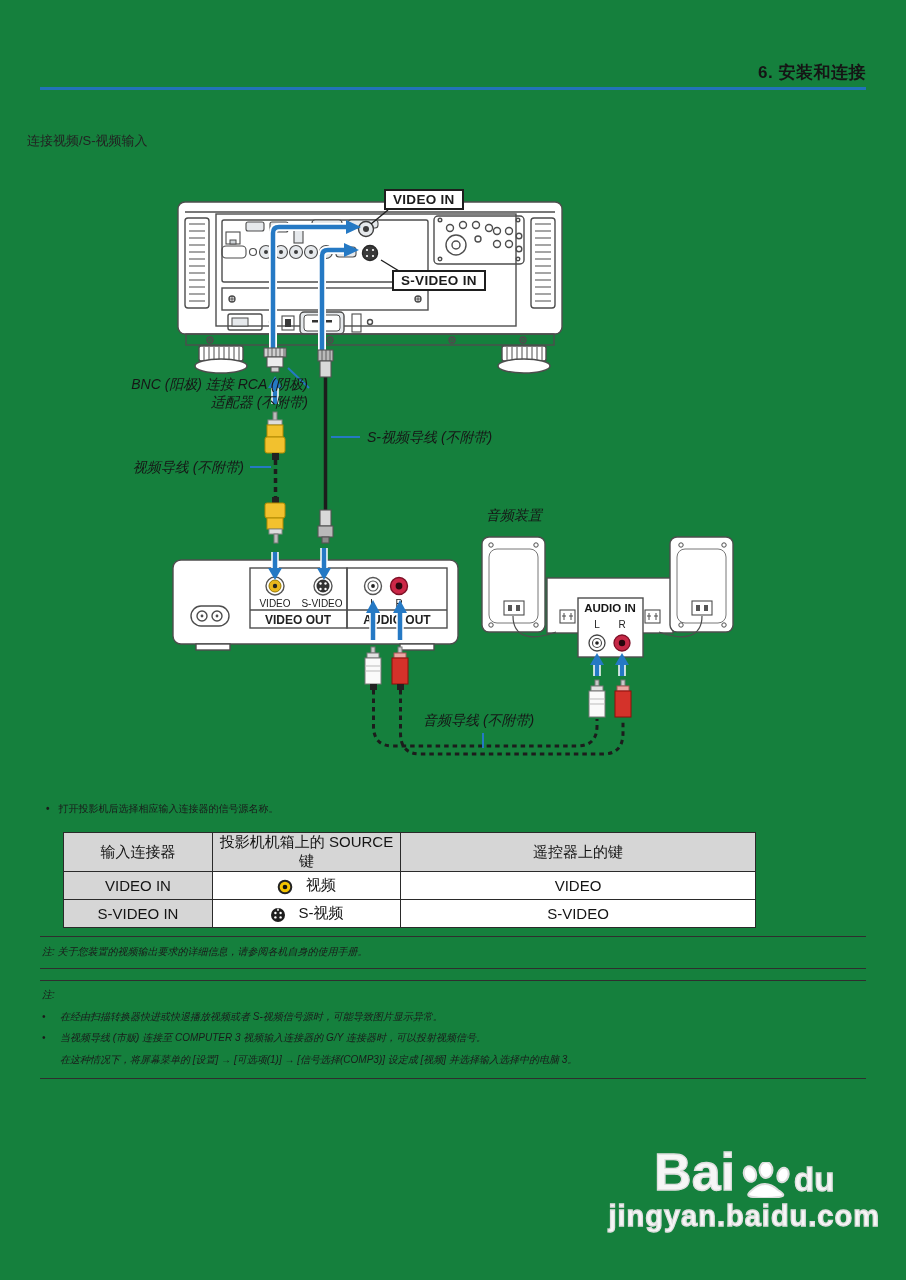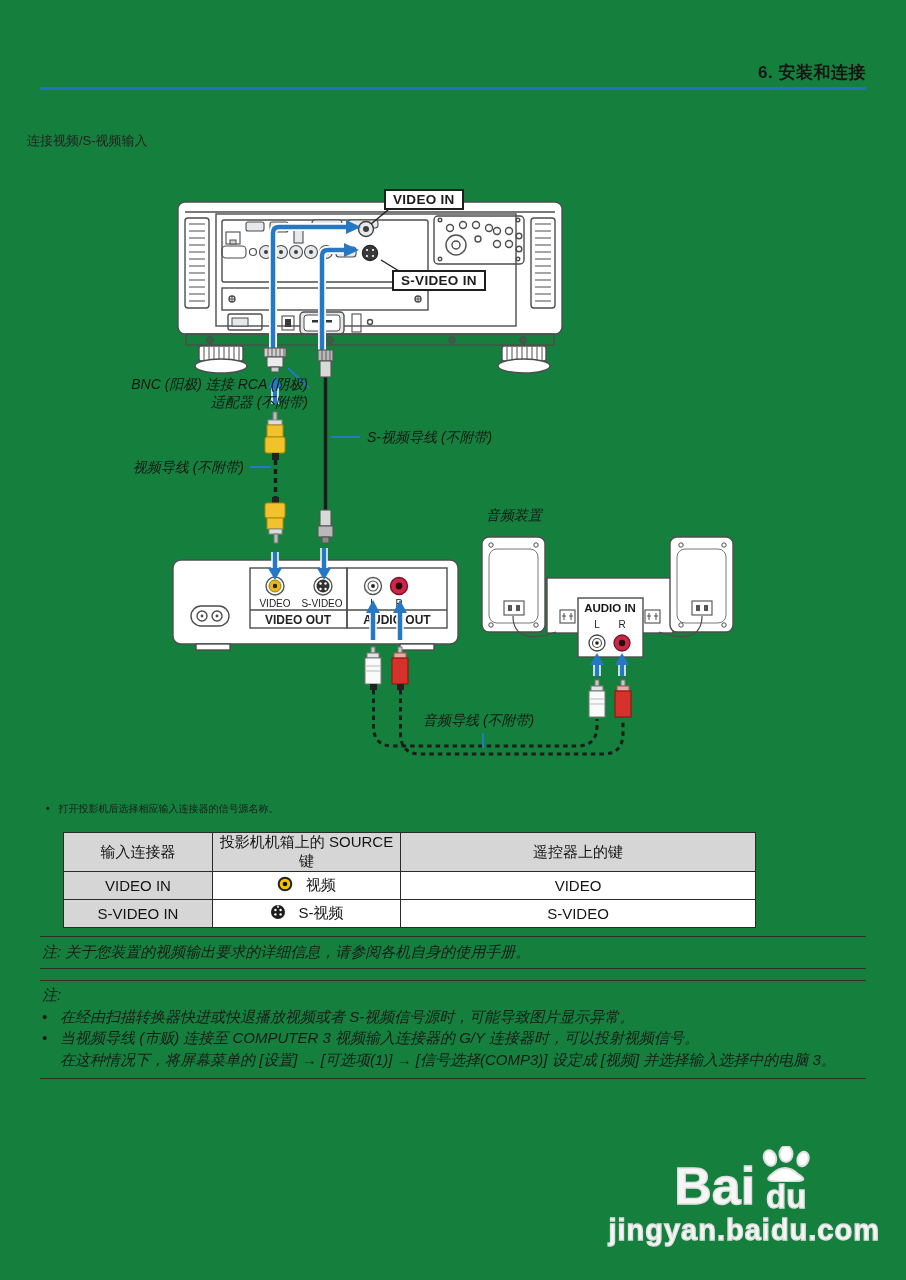--- a/index.html
+++ b/index.html
@@ -23,34 +23,34 @@
 
   .bullet-line { top:802px; left:46px; font-size:10px; color:#1a1a1a; }
   .bullet-line .b { font-weight:bold; margin-right:9px; }
 
   table.src { position:absolute; top:832px; left:63px; width:692px; border-collapse:collapse;
               font-size:15px; color:#141414; table-layout:fixed; border:1.6px solid #2a2a2a; }
   table.src th, table.src td { border:1.2px solid #2a2a2a; text-align:center; vertical-align:middle; padding:0; }
   table.src th { height:27px; background:#d6d6d6; font-weight:normal; }
   table.src td { height:28px; background:#fff; }
   table.src td.gray { background:#d6d6d6; }
-  .cellflex { display:inline-flex; align-items:flex-start; gap:13px; vertical-align:middle; }
+  .cellflex { display:inline-flex; align-items:flex-end; gap:13px; vertical-align:middle; }
 
   .noteblock { position:absolute; left:40px; right:40px; border-top:1.5px solid #2e2e2e; border-bottom:1.5px solid #2e2e2e;
-               font-size:15px; font-style:italic; color:#1a1a1a; line-height:21.5px; }
+               font-size:10px; font-style:italic; color:#1a1a1a; line-height:21.5px; }
   .note1 { top:936px; padding:4px 2px 5px 2px; }
   .note2 { top:980px; padding:3px 2px 8px 2px; }
   .nb { display:flex; }
   .nb .b { width:18px; flex:0 0 18px; }
   .cont { margin-left:18px; }
 
   .wm { top:1146px; right:26px; text-align:center; color:#f6f6f6; -webkit-text-stroke:1.3px #dedede; }
   .wm-row1 { display:flex; align-items:flex-end; justify-content:center; gap:3px; font-weight:bold; }
   .wm-bai { font-size:52px; line-height:52px; }
-  .wm-mid { display:flex; flex-direction:column; align-items:center; }
+  .wm-mid { display:flex; align-items:center; }
   .wm-du { font-size:33px; line-height:30px; }
   .wm-cn { font-size:47px; line-height:52px; letter-spacing:2px; }
   .wm-url { font-size:29px; font-weight:bold; letter-spacing:1px; margin-top:2px; }
 
   .pageno { top:1228px; left:0; right:0; text-align:center; font-size:21px; font-weight:600; color:#161616; letter-spacing:1px; }
 </style>
 </head>
 <body>
 
 <div class="page">

